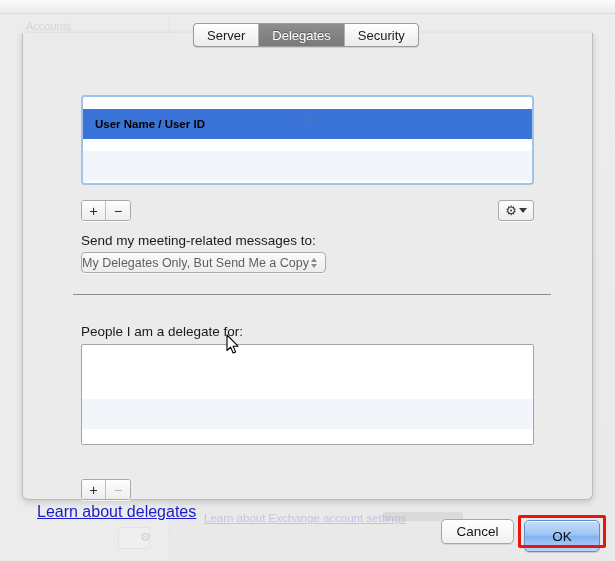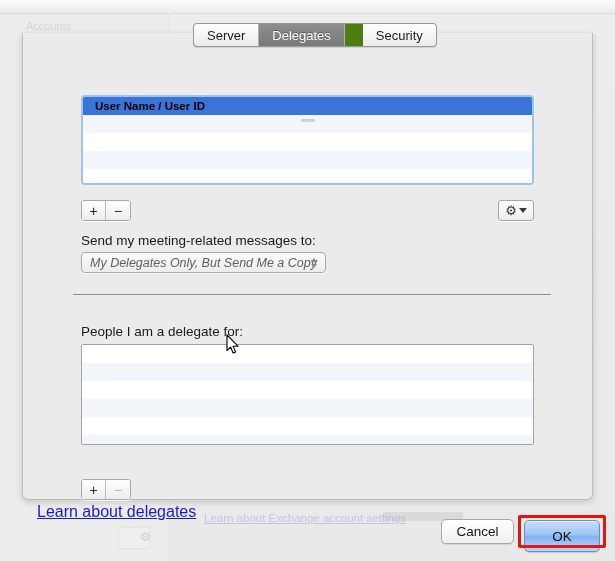--- a/index.html
+++ b/index.html
@@ -123,21 +123,21 @@
   .tab {
     display: flex; align-items: center; justify-content: center;
     padding: 0 13px;
     font-size: 13px;
     color: #1b1b1b;
     background: linear-gradient(#ffffff, #ebebeb);
     border-right: 1px solid #b0b0b0;
     cursor: default;
     user-select: none;
   }
-  .tab:last-child { border-right: none; margin-left: 18px; }
+  .tab:last-child { border-right: none; }
   .tab.active {
     background: linear-gradient(#8e8e8e, #797979);
     color: #ffffff;
     text-shadow: 0 -1px 0 rgba(0,0,0,0.35);
   }
 
   
   .section-label {
     position: absolute;
     font-size: 13.5px;
@@ -157,21 +157,21 @@
   #list-delegates {
     left: 58px; top: 62px; width: 453px; height: 90px;
     border: 2px solid #9dc4ea;
     border-radius: 4px;
   }
   #list-delegate-for {
     left: 58px; top: 311px; width: 453px; height: 101px;
     border: 1px solid #a3a3a3;
     border-radius: 2px;
   }
-  .row { height: 18px; }
+  .row { height: 30px; margin-top: 12px; }
   .row.odd  { background: #ffffff; }
   .row.even { background: #f2f5fa; }
   .row.selected {
     background: #3b74d8;
     color: #000000;
     display: flex; align-items: center;
     padding-left: 12px;
     font-size: 11.5px;
     font-weight: bold;
   }
@@ -236,29 +236,28 @@
     border-right: 4px solid transparent;
     border-top: 5px solid #3a3a3a;
   }
 
   
   #send-select {
     position: absolute;
     left: 58px; top: 219px;
     width: 245px; height: 21px;
     display: flex; align-items: center;
-    padding-left: 8px;
+    padding-left: 0;
     border: 1px solid #aaaaaa;
     border-radius: 4px;
     background: linear-gradient(#fbfbfb, #ececec);
     font-size: 12.5px;
     color: #5f5f5f;
     box-shadow: 0 1px 0 rgba(255,255,255,0.7);
     cursor: default;
-    font-style: italic;
   }
   #send-select .sel-arrows {
     position: absolute; right: 8px; top: 50%; transform: translateY(-50%);
     display: flex; flex-direction: column; align-items: center; gap: 2px;
   }
   #send-select .sel-arrows i {
     width: 0; height: 0;
     border-left: 3.5px solid transparent;
     border-right: 3.5px solid transparent;
   }

